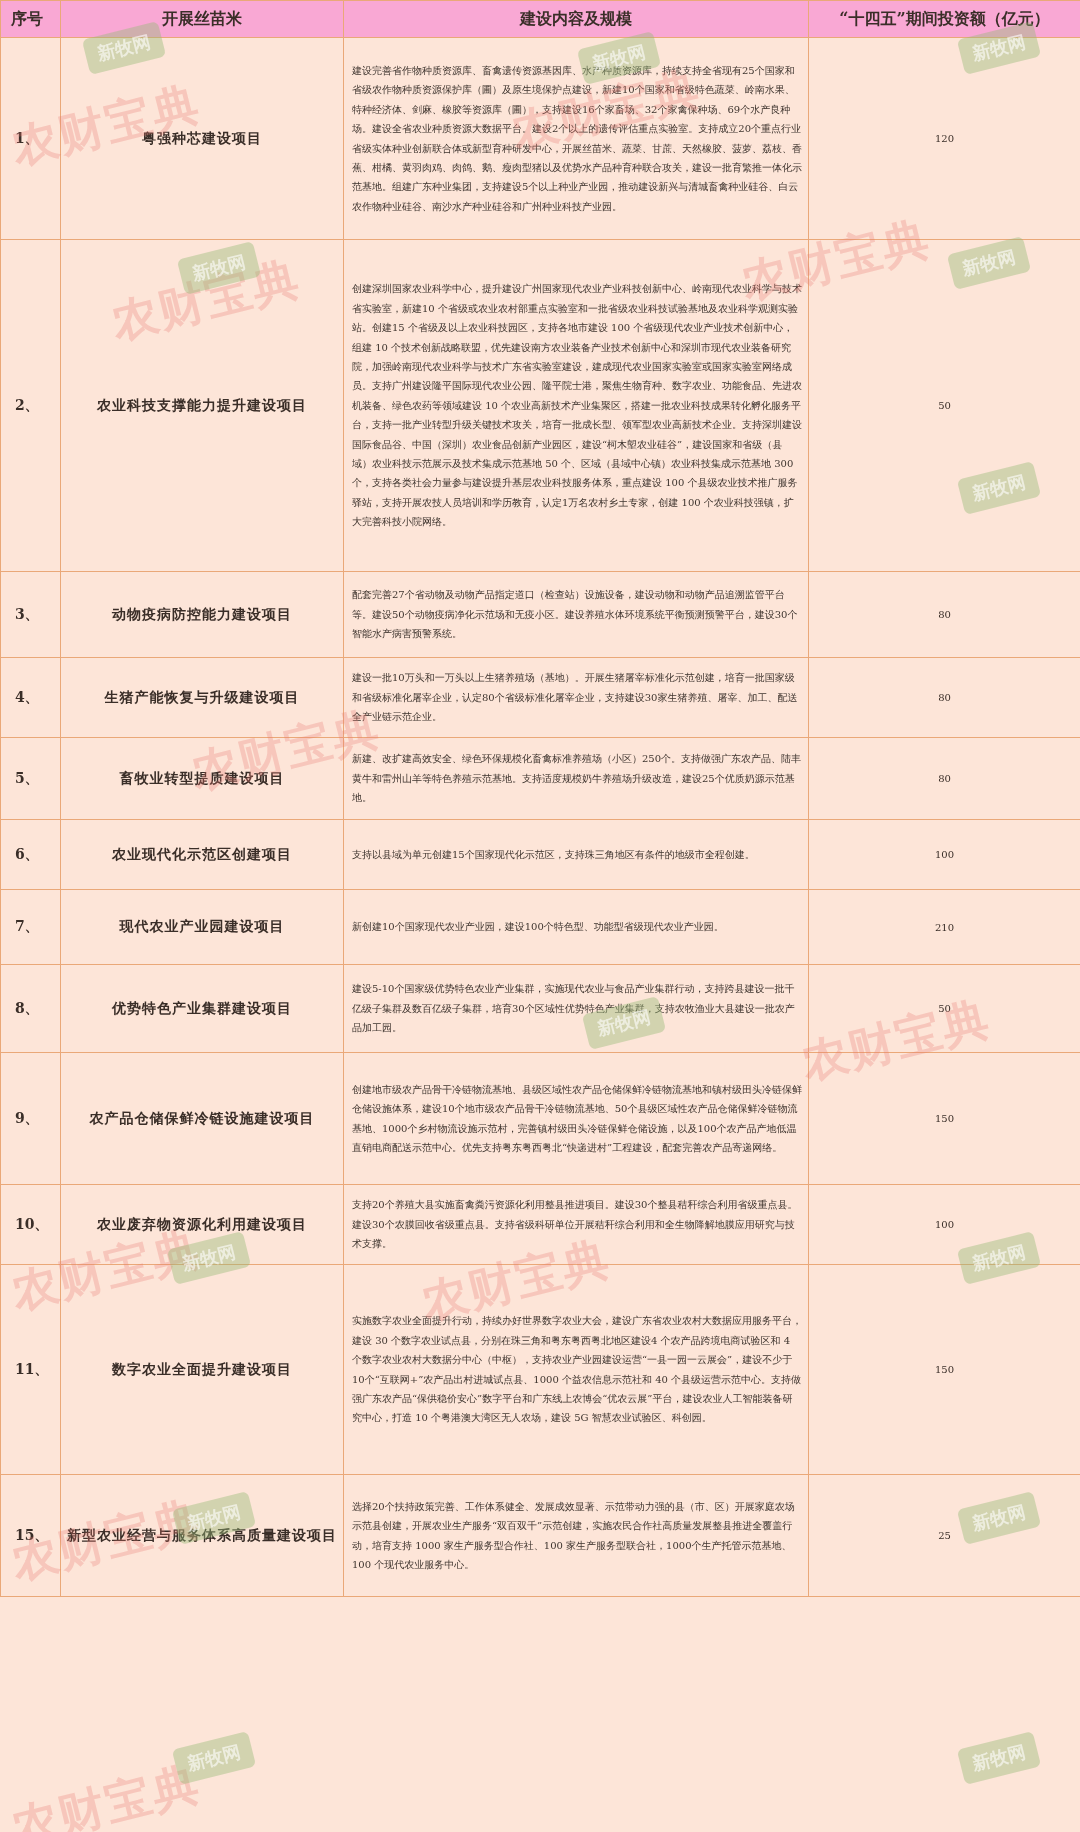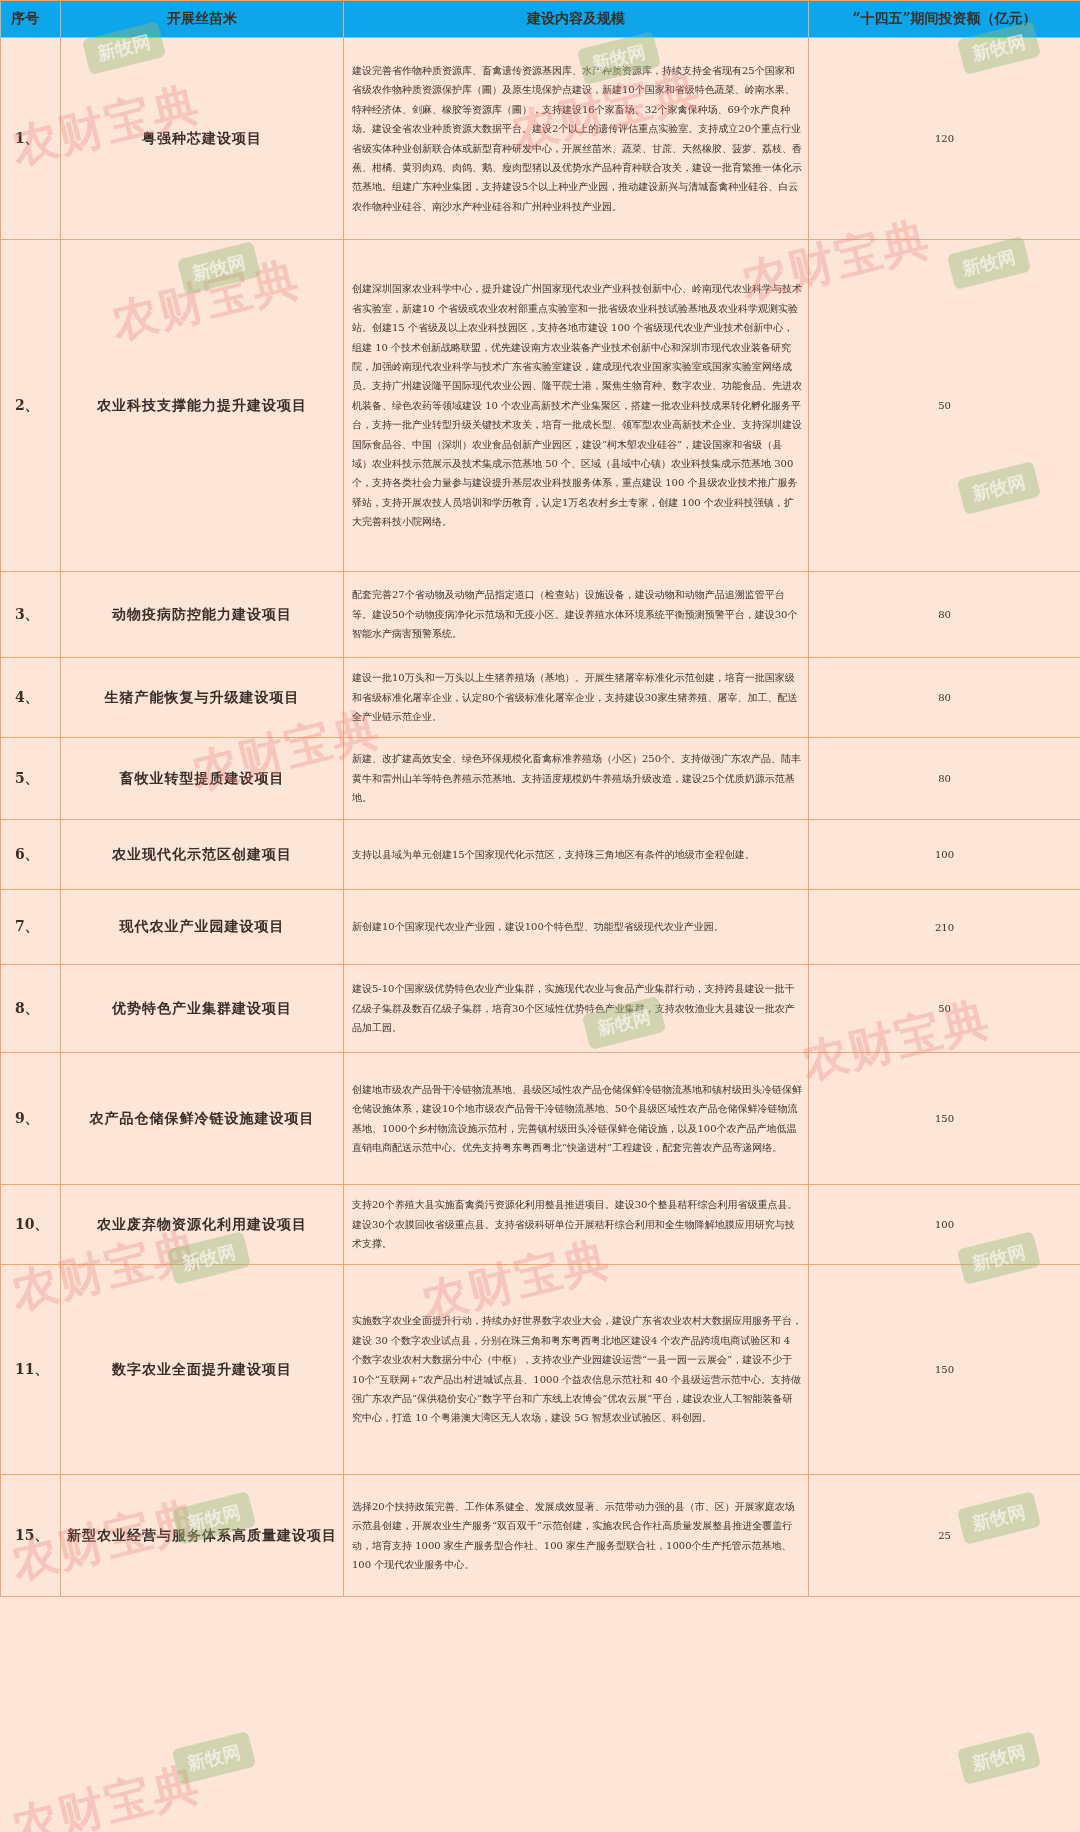--- a/index.html
+++ b/index.html
@@ -22,22 +22,22 @@
   }
   col.c1 { width: 60px; }
   col.c2 { width: 283px; }
   col.c3 { width: 465px; }
   col.c4 { width: 272px; }
   th, td {
     border: 1.5px solid #eaa878;
     vertical-align: middle;
   }
   th {
-    height: 34px; font-size: 14px; font-weight: bold; color: #3a2e28;
-    background: #0ea5e9;
+    height: 34px; font-size: 16px; font-weight: bold; color: #3a2e28;
+    background: #f9a8d4;
   }
   th.left { text-align: left; padding-left: 10px; }
   td.idx { font-size: 14px; font-weight: bold; padding-left: 14px; text-align: left; }
   td.name { font-size: 14px; font-weight: bold; text-align: center; letter-spacing: 1px; padding: 0 1px; }
   td.content { font-size: 10px; line-height: 19.4px; padding: 6px 6px 6px 8px; text-align: left; color: #3e342e; }
   td.amount { font-size: 10px; font-weight: normal; text-align: center; }
   .watermark {
     position: absolute; pointer-events: none;
     font-family: "DejaVu Sans", sans-serif; font-weight: bold;
   }

